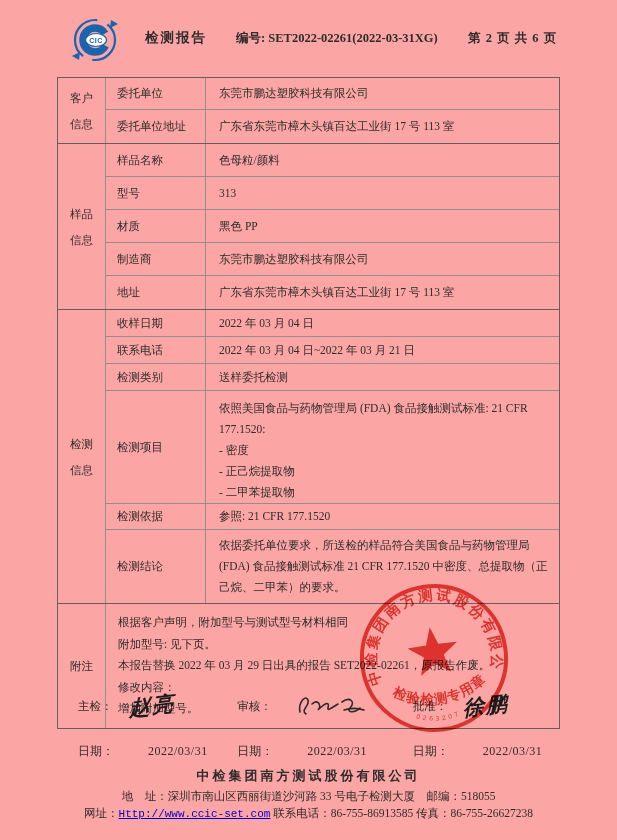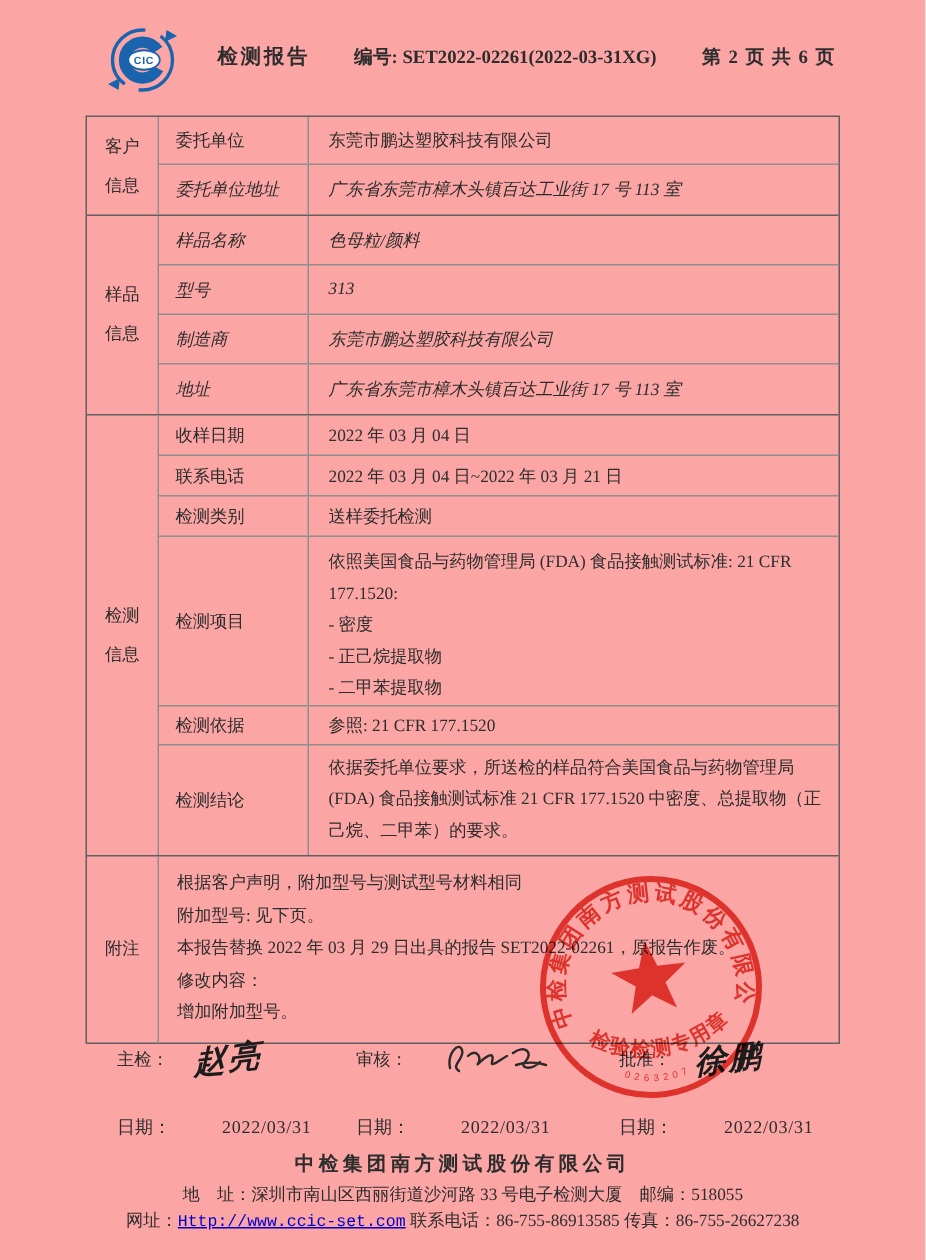--- a/index.html
+++ b/index.html
@@ -29,21 +29,21 @@
   }
   .group-label span { display:inline-block; width:25px; line-height:26px; }
   .group-rows { flex:1 1 auto; min-width:0; }
   .row { display:flex; border-bottom:1px solid #8f8f8f; }
   .row:last-child { border-bottom:none; }
   .cell-field {
     width:100px; flex:0 0 100px; border-right:1px solid #8f8f8f;
     display:flex; align-items:center; padding-left:11px;
   }
   .cell-value { flex:1 1 auto; min-width:0; display:flex; align-items:center; padding-left:13px; padding-right:8px; }
-  .rh32 { min-height:32px; } .rh33 { min-height:33px;font-style:italic; } .rh27 { min-height:27px; }
+  .rh32 { min-height:32px; } .rh33 { min-height:33px; } .rh27 { min-height:27px; }
   .rh92 { min-height:92px; } .rh26 { min-height:26px; } .rh64 { min-height:64px; }
   .multiline { white-space:pre-line; align-items:flex-start; padding-top:7px; line-height:21px; display:block; }
   .para { display:block; padding-top:5px; padding-bottom:5px; line-height:21px; }
   .note-cell { display:block; white-space:pre-line; padding:8px 12px 8px 12px; line-height:21.5px; min-height:105px; }
 
   
   .sig-area { position:absolute; left:57px; top:682px; width:503px; }
   .sig-row { display:flex; height:48px; align-items:center; }
   .date-row { display:flex; height:26px; align-items:center; margin-top:8px; font-size:12px; }
   .sig-cell, .date-cell { flex:1 1 0; display:flex; align-items:center; position:relative; }
@@ -109,20 +109,24 @@
           <span>样品信息</span>
         </div>
       <div class="group-rows">
         <div class="row rh33">
           <div class="cell-field">样品名称</div>
           <div class="cell-value">色母粒/颜料</div>
         </div>
         <div class="row rh33">
           <div class="cell-field">型号</div>
           <div class="cell-value">313</div>
+        </div>
+        <div class="row rh33">
+          <div class="cell-field">材质</div>
+          <div class="cell-value">黑色 PP</div>
         </div>
         <div class="row rh33">
           <div class="cell-field">制造商</div>
           <div class="cell-value">东莞市鹏达塑胶科技有限公司</div>
         </div>
         <div class="row rh33">
           <div class="cell-field">地址</div>
           <div class="cell-value">广东省东莞市樟木头镇百达工业街 17 号 113 室</div>
         </div>
       </div>

